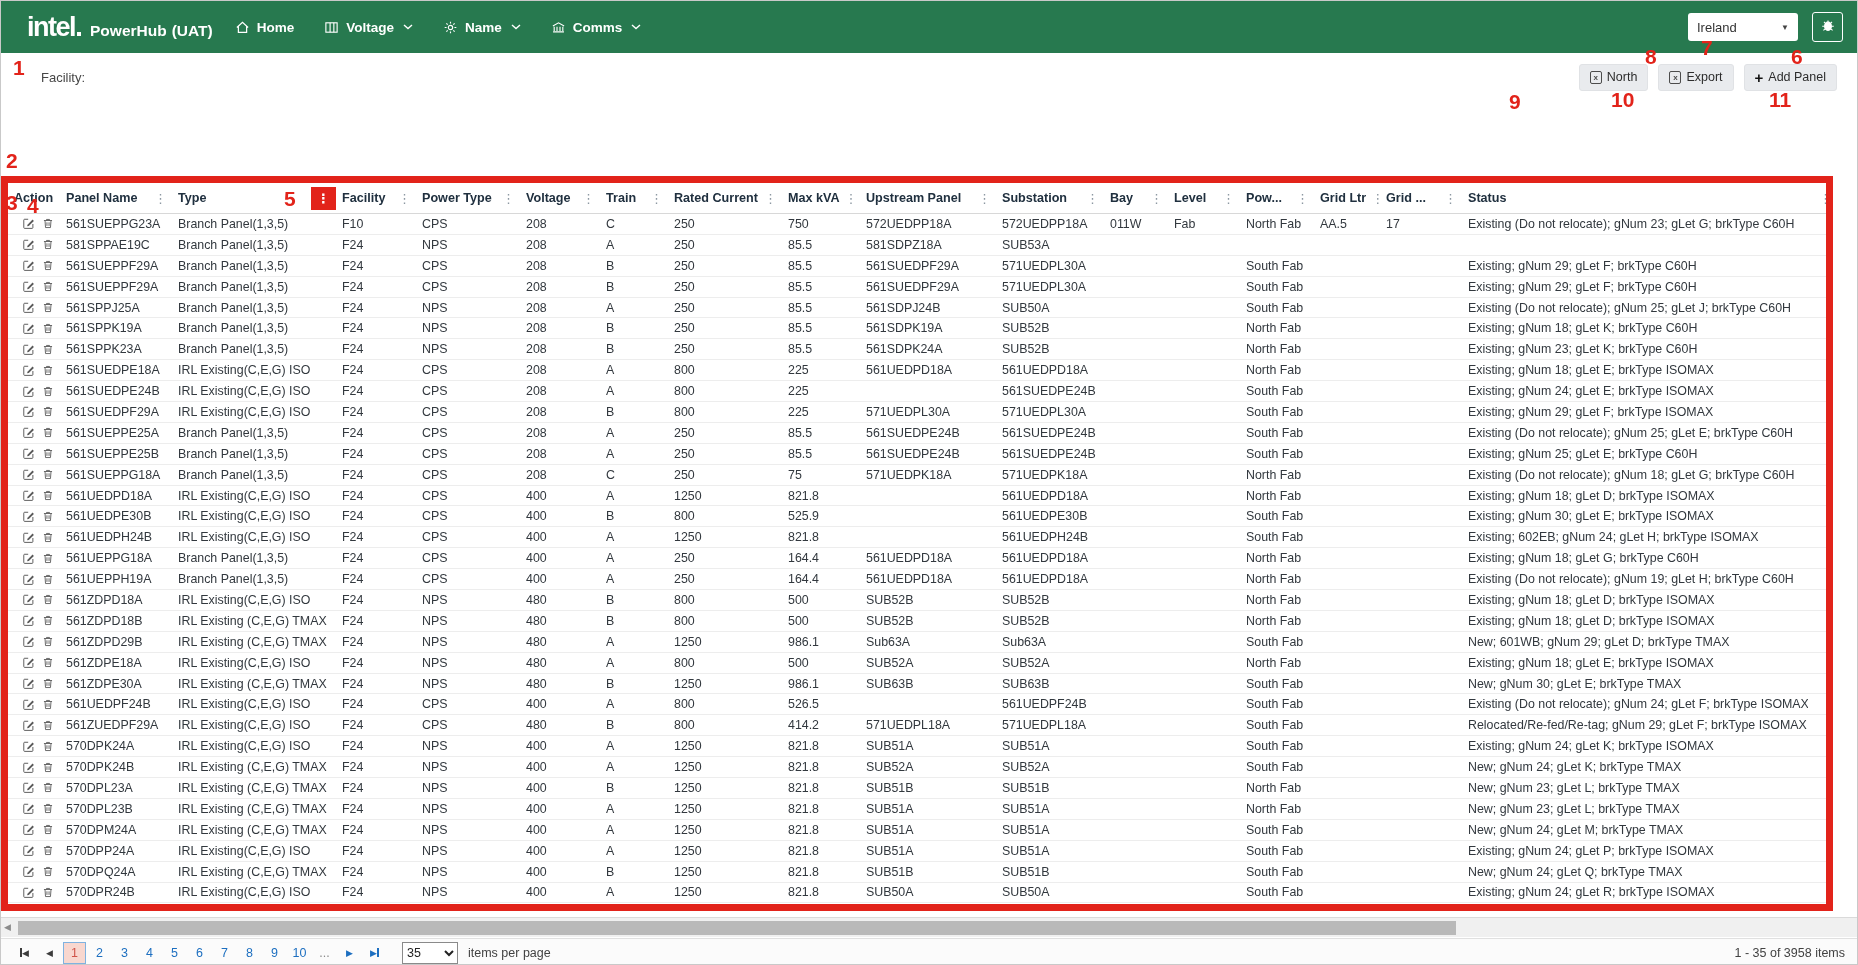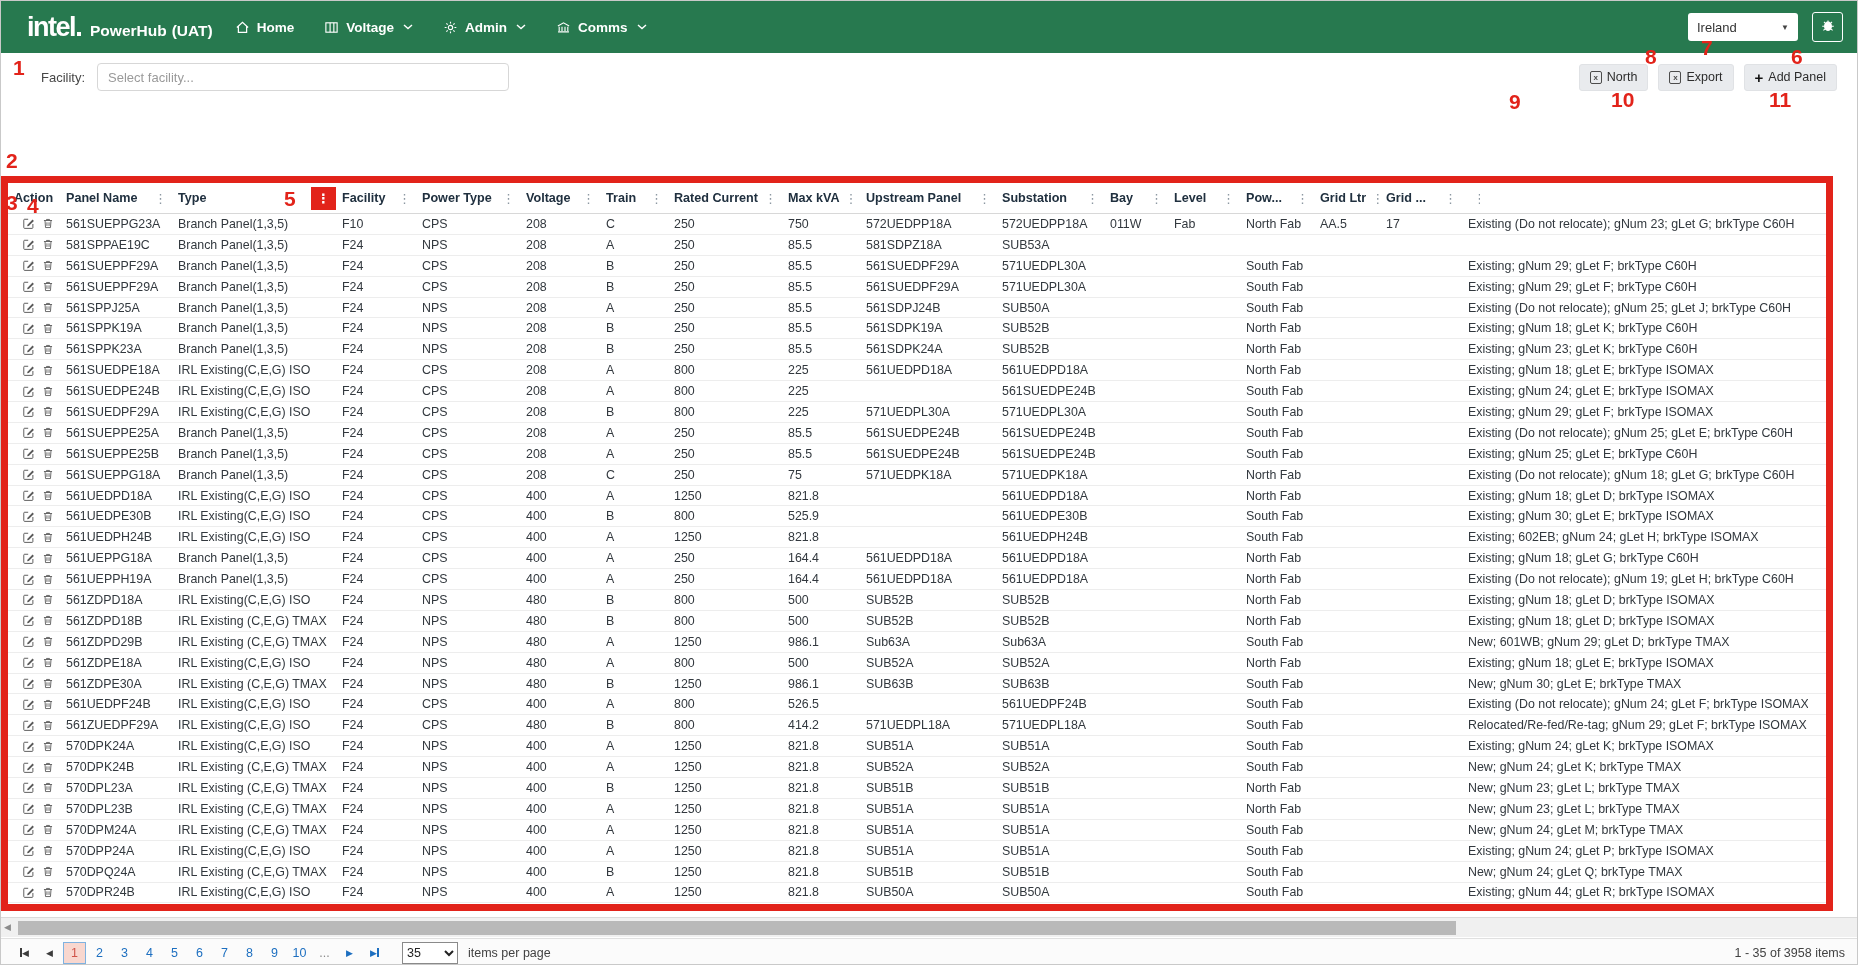--- a/index.html
+++ b/index.html
@@ -115,21 +115,21 @@
             </svg>
           </span>
         </div>
         <div class="nav-item">
           <span>
             <svg width="15" height="15" viewBox="0 0 16 16" fill="none" stroke="#fff" stroke-width="1.2">
               <circle cx="8" cy="8" r="2.3"></circle>
               <path d="M8 1.8v2M8 12.2v2M1.8 8h2M12.2 8h2M3.6 3.6l1.4 1.4M11 11l1.4 1.4M12.4 3.6 11 5M5 11l-1.4 1.4"></path>
             </svg>
           </span>
-          <span>Admin</span>
+          <span>Name</span>
           <span class="chev">
             <svg width="10" height="6" viewBox="0 0 10 6" fill="none" stroke="#fff" stroke-width="1.4">
               <path d="M1 1l4 3.6L9 1"></path>
             </svg>
           </span>
         </div>
         <div class="nav-item">
           <span>
             <svg width="15" height="15" viewBox="0 0 16 16" fill="none" stroke="#fff" stroke-width="1.2">
               <path d="M2 6.4 8 3l6 3.4M3.4 7.2v4.6M6.4 7.2v4.6M9.6 7.2v4.6M12.6 7.2v4.6M2.2 12.6h11.6"></path>
@@ -154,21 +154,20 @@
             <ellipse cx="8" cy="9.2" rx="3.4" ry="4.2" fill="#fff"></ellipse>
             <path d="M5.6 6.6 4 4.8M10.4 6.6 12 4.8M4.4 9.2H2.2M11.6 9.2h2.2M5.2 11.8l-1.8 1.6M10.8 11.8l1.8 1.6M8 5V3.4"></path>
           </svg>
         </span>
       </div>
     </div>
   </div>
 
   <div class="row-facility">
     <span class="facility-label">Facility:</span>
-    <input class="facility-input" placeholder="Select facility..." style="">
     <div class="tool-btns">
       <div class="tbtn">
         <span class="xls-icon">x</span>
         <span>North</span>
       </div>
       <div class="tbtn">
         <span class="xls-icon">x</span>
         <span>Export</span>
       </div>
       <div class="tbtn">
@@ -238,20 +237,23 @@
           <span class="hmenu">⋮</span>
         </div>
         <div class="hcell" style="width: 66px;">
           <span class="hlabel">Grid Ltr</span>
           <span class="hmenu">⋮</span>
         </div>
         <div class="hcell" style="width: 82px;">
           <span class="hlabel">Grid ...</span>
           <span class="hmenu">⋮</span>
         </div>
+        <div class="hcell" style="width: 346px;">
+          <span class="hlabel">Status</span>
+        </div>
         <div class="hcell" style="width: 18px;">
           <span class="hmenu">⋮</span>
         </div>
       </div>
     <div class="rows" id="grid-rows">
         <div class="trow">
           <div class="acell" style="width:52px">
             <span class="icon-btn">
               <svg width="13" height="13" viewBox="0 0 16 16" fill="none" stroke="#5a5a5a" stroke-width="1.2">
                 <path d="M13.4 8.6v4.4a1 1 0 0 1-1 1H3.2a1 1 0 0 1-1-1V3.8a1 1 0 0 1 1-1h4.4"></path>
@@ -1264,21 +1266,21 @@
           <div class="tcell" style="width:68px">A</div>
           <div class="tcell" style="width:114px">1250</div>
           <div class="tcell" style="width:78px">821.8</div>
           <div class="tcell" style="width:136px">SUB50A</div>
           <div class="tcell" style="width:108px">SUB50A</div>
           <div class="tcell" style="width:64px"></div>
           <div class="tcell" style="width:72px"></div>
           <div class="tcell" style="width:74px">South Fab</div>
           <div class="tcell" style="width:66px"></div>
           <div class="tcell" style="width:82px"></div>
-          <div class="tcell" style="width:346px">Existing; gNum 44; gLet R; brkType ISOMAX</div>
+          <div class="tcell" style="width:346px">Existing; gNum 24; gLet R; brkType ISOMAX</div>
         </div>
       </div>
   </div>
 
   <div class="hscroll">
     <span class="hs-arrow">◀</span>
     <div class="hs-thumb"></div>
   </div>
 
   <div class="footer">

